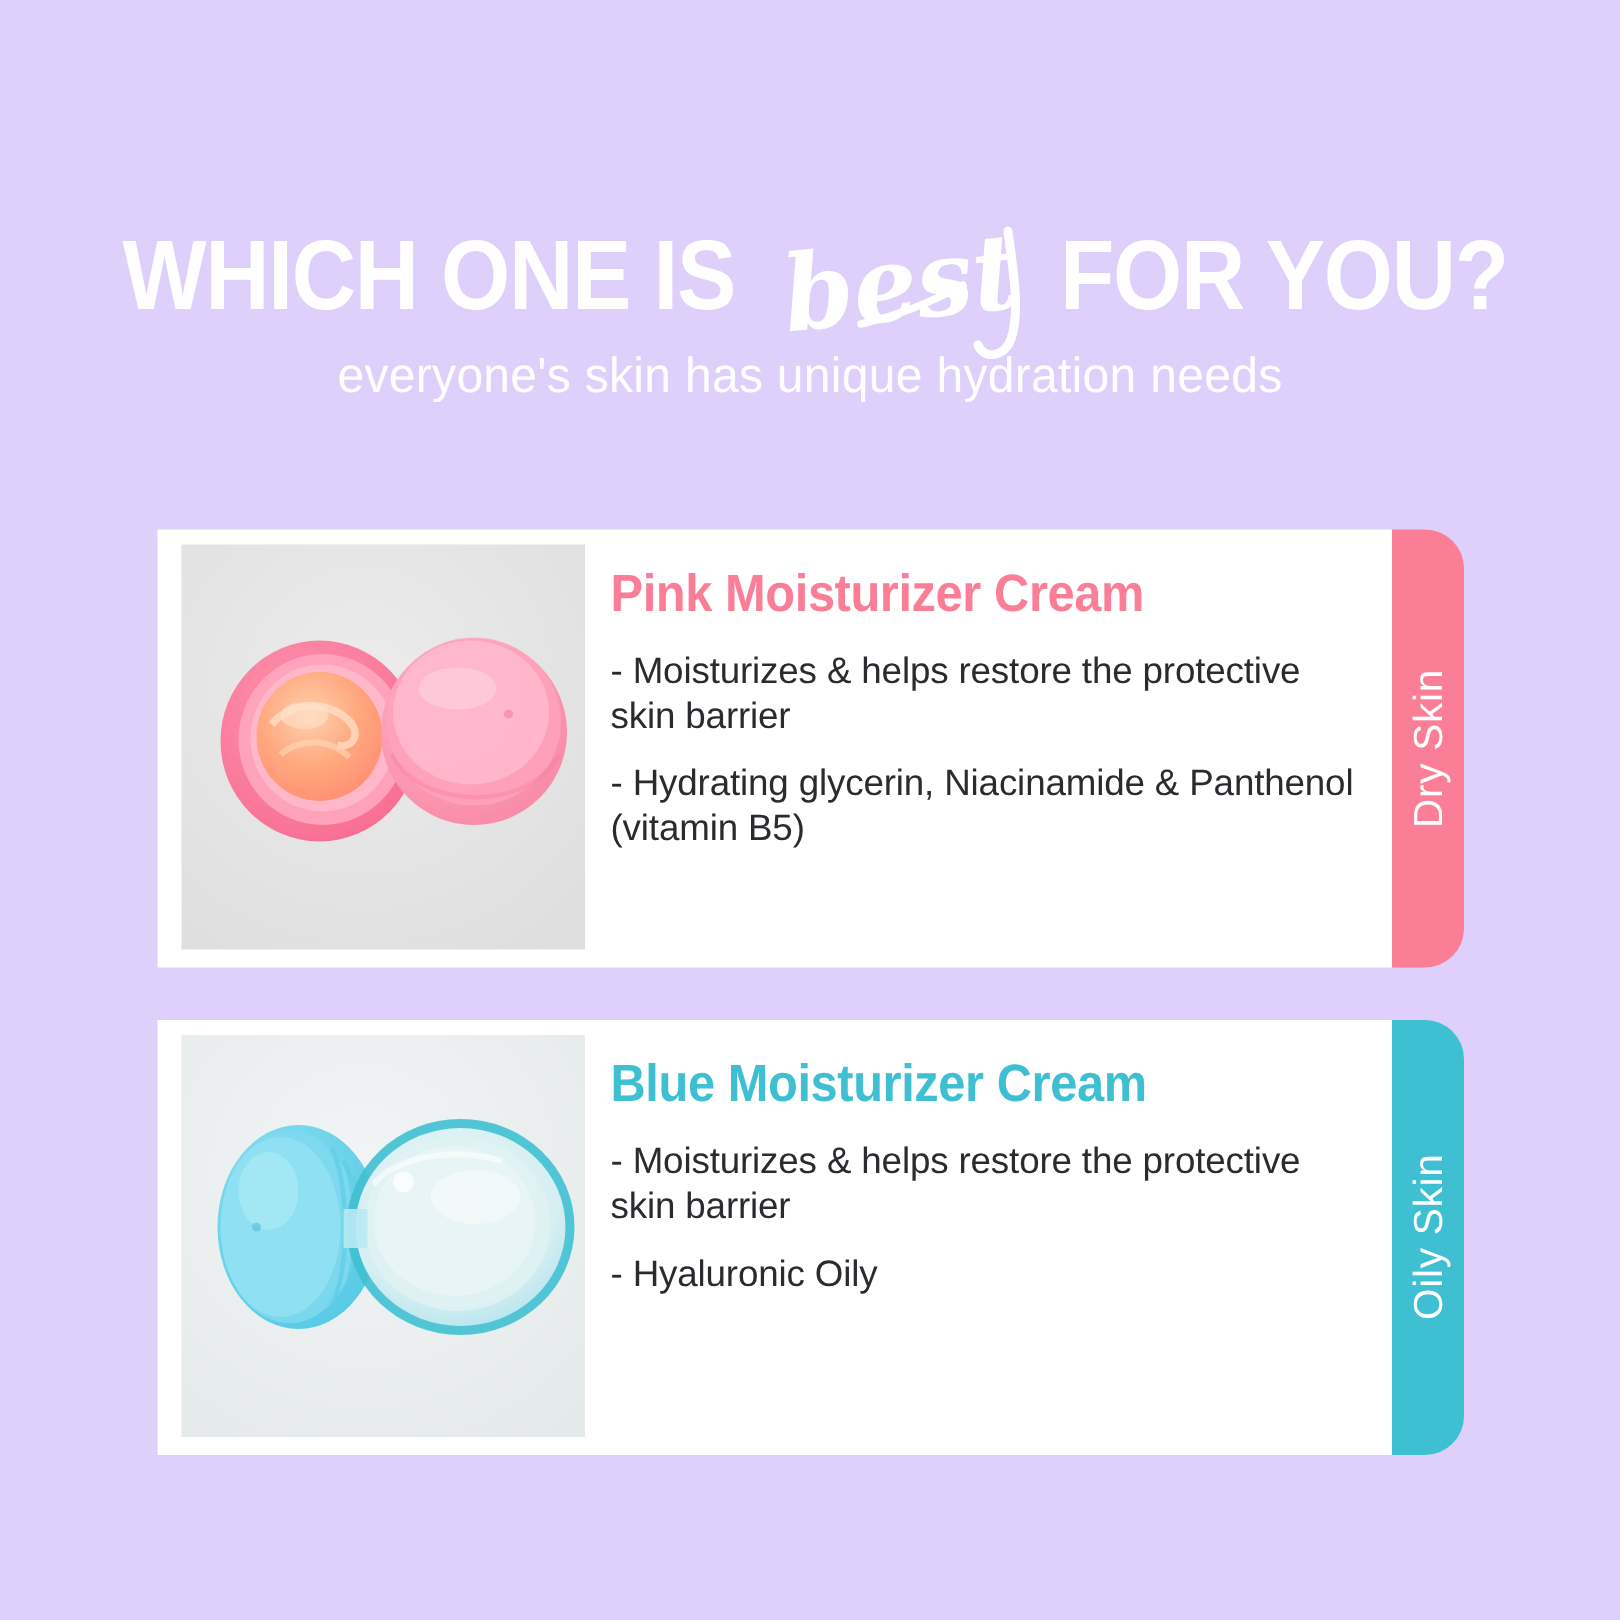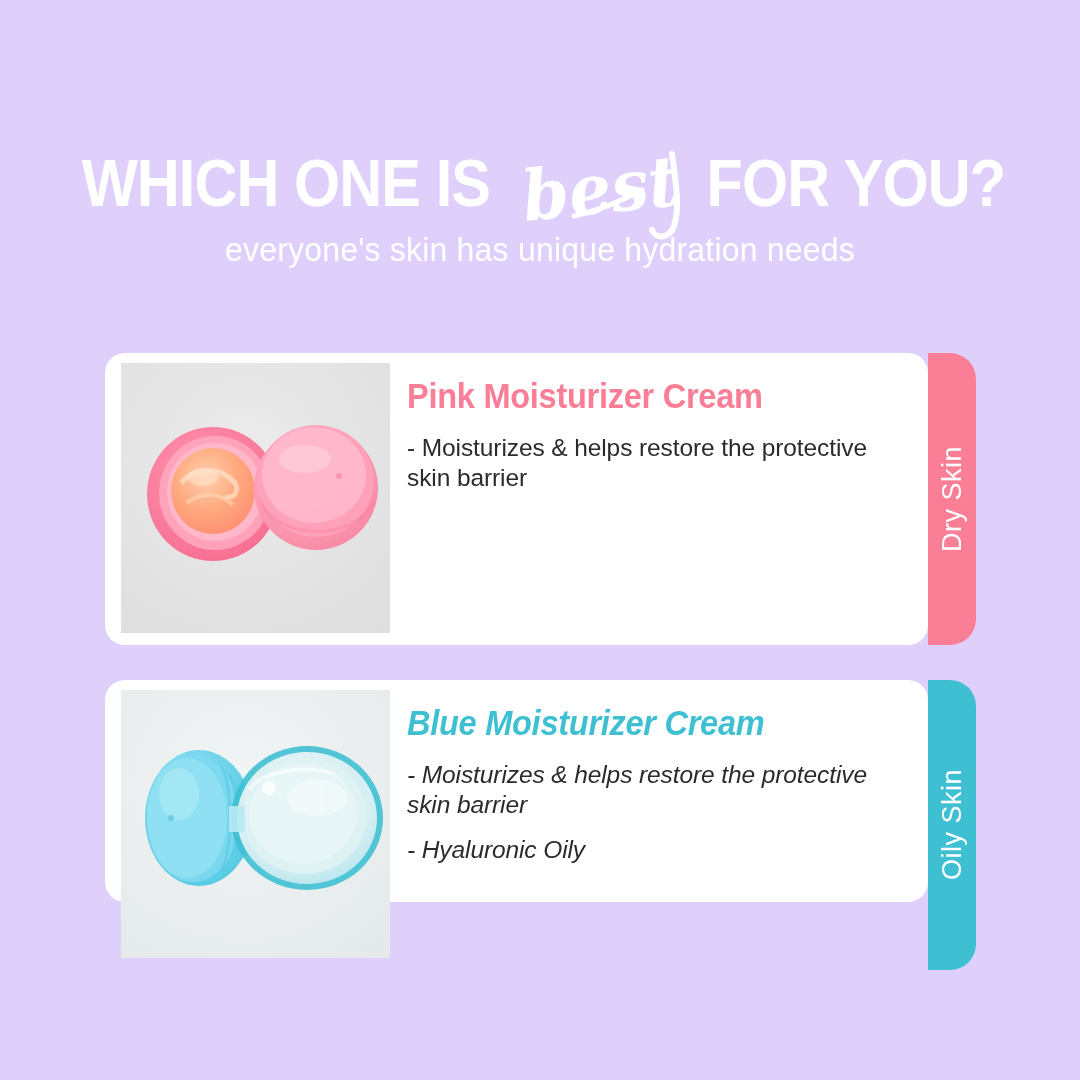--- a/index.html
+++ b/index.html
@@ -85,25 +85,24 @@
     letter-spacing: 0.2px;
     transform: scaleX(0.97);
   }
 
   
   .card {
     position: absolute;
     left: 105px;
     width: 823px;
     background: #ffffff;
-    border-radius: 20px;
   }
 
   .card-pink  { top: 353px; height: 292px; }
-  .card-blue  { top: 680px; height: 222px; font-style: italic; }
+  .card-blue  { top: 680px; height: 290px; }
 
   .card-inner {
     display: flex;
     align-items: flex-start;
     height: 100%;
     padding: 10px 0 10px 16px;
   }
 
   
   .photo {
@@ -241,20 +240,21 @@
         <ellipse cx="193" cy="112" rx="52" ry="48" fill="#ffbdd0" opacity="0.75"></ellipse>
         <ellipse cx="184" cy="96" rx="26" ry="14" fill="#ffd3df" opacity="0.6"></ellipse>
         <circle cx="218" cy="113" r="3" fill="#f07c9b" opacity="0.55"></circle>
         <path d="M140 140 C 160 178, 232 178, 252 140" fill="none" stroke="#f5799a" stroke-width="3" opacity="0.35"></path>
       </svg>
     </div>
 
     <div class="text-col">
       <div class="product-title title-pink">Pink Moisturizer Cream</div>
       <div class="bullet">- Moisturizes &amp; helps restore the protective skin barrier</div>
+      <div class="bullet">- Hydrating glycerin, Niacinamide &amp; Panthenol (vitamin B5)</div>
     </div>
 
   </div>
 </div>
 
 <div class="tab tab-pink">
   <div class="tab-label">
     <span>Dry Skin</span>
   </div>
 </div>

